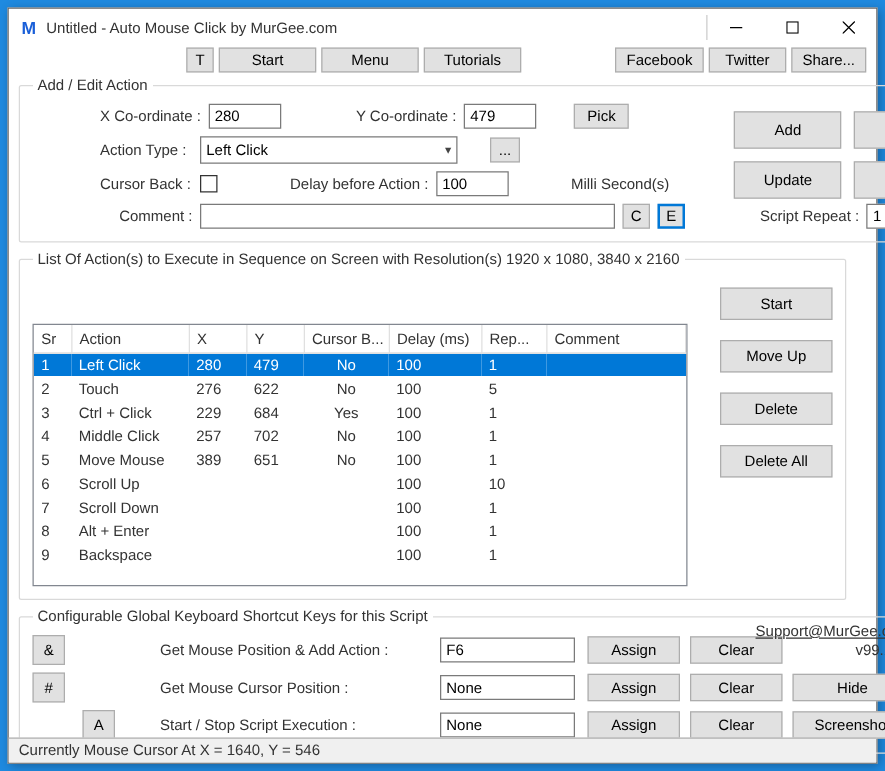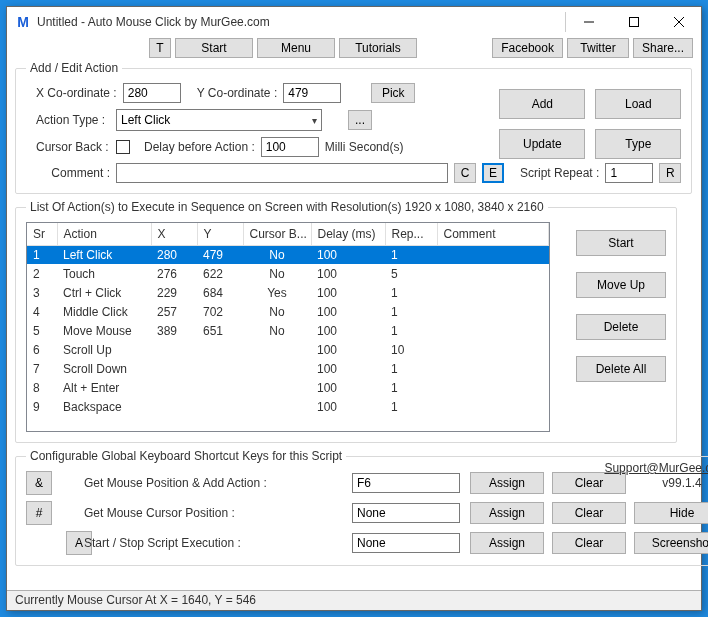--- a/index.html
+++ b/index.html
@@ -18,34 +18,34 @@
 .tbtn.small { padding: 0 4px; min-width: 22px; }
 .tbtn.wide { min-width: 78px; }
 .spacer { flex: 1; }
 
 .body-area { padding: 2px 24px 4px 8px; }
 
 fieldset.group { border: 1px solid #d9d9d9; border-radius: 2px; padding: 8px 10px 10px 10px; margin: 0 0 6px 0; position: relative; }
 fieldset.group > legend { padding: 0 4px; color: #333; }
 
 .row { display: flex; align-items: center; gap: 6px; margin-bottom: 6px; }
-.lbl { color: #333; white-space: nowrap; }
+.lbl { color: #333; white-space: nowrap; margin-left: 44px; }
 .inp { border: 1px solid #7a7a7a; height: 20px; padding: 1px 4px; background: #fff; }
 .sel { border: 1px solid #7a7a7a; height: 22px; padding: 1px 4px; background: #fff; display: flex; align-items: center; justify-content: space-between; }
 .chev { font-size: 10px; color: #444; margin-left: 6px; }
 .chk { width: 14px; height: 14px; border: 1px solid #333; background: #fff; }
 .btn-big { width: 86px; height: 30px; border: 1px solid #adadad; background: #e1e1e1; display: flex; align-items: center; justify-content: center; cursor: default; }
 .btn-sq { width: 22px; height: 20px; border: 1px solid #adadad; background: #e1e1e1; display: flex; align-items: center; justify-content: center; }
 .btn-sq.accent { border: 2px solid #0078d7; }
 
 .add-right { position: absolute; right: 10px; top: 14px; display: flex; flex-direction: column; gap: 10px; }
 .add-right .brow { display: flex; gap: 10px; text-align: right; }
 
 .list-group { position: relative; }
-.tbl-wrap { border: 1px solid #828790; width: 524px; height: 210px; background: #fff; }
+.tbl-wrap { border: 1px solid #828790; width: 524px; height: 210px; background: #fff; margin-top: 37px; }
 table.actions { border-collapse: collapse; width: 100%; table-layout: fixed; }
 table.actions th, table.actions td { text-align: left; padding: 2px 6px; font-weight: normal; color: #333; overflow: hidden; white-space: nowrap; }
 table.actions thead th { background: #fff; border-right: 1px solid #e0e0e0; border-bottom: 1px solid #e0e0e0; height: 22px; }
 table.actions td { height: 19px; }
 tr.selected td { background: #0078d7; color: #fff; }
 .list-right { position: absolute; right: 10px; top: 16px; display: flex; flex-direction: column; gap: 16px; }
 .btn-side { width: 90px; height: 26px; border: 1px solid #adadad; background: #e1e1e1; display: flex; align-items: center; justify-content: center; }
 
 .shortcut-group { position: relative; }
 .sc-table { display: grid; grid-template-columns: 50px 260px 110px 74px 74px 96px; gap: 6px 8px; align-items: center; }

